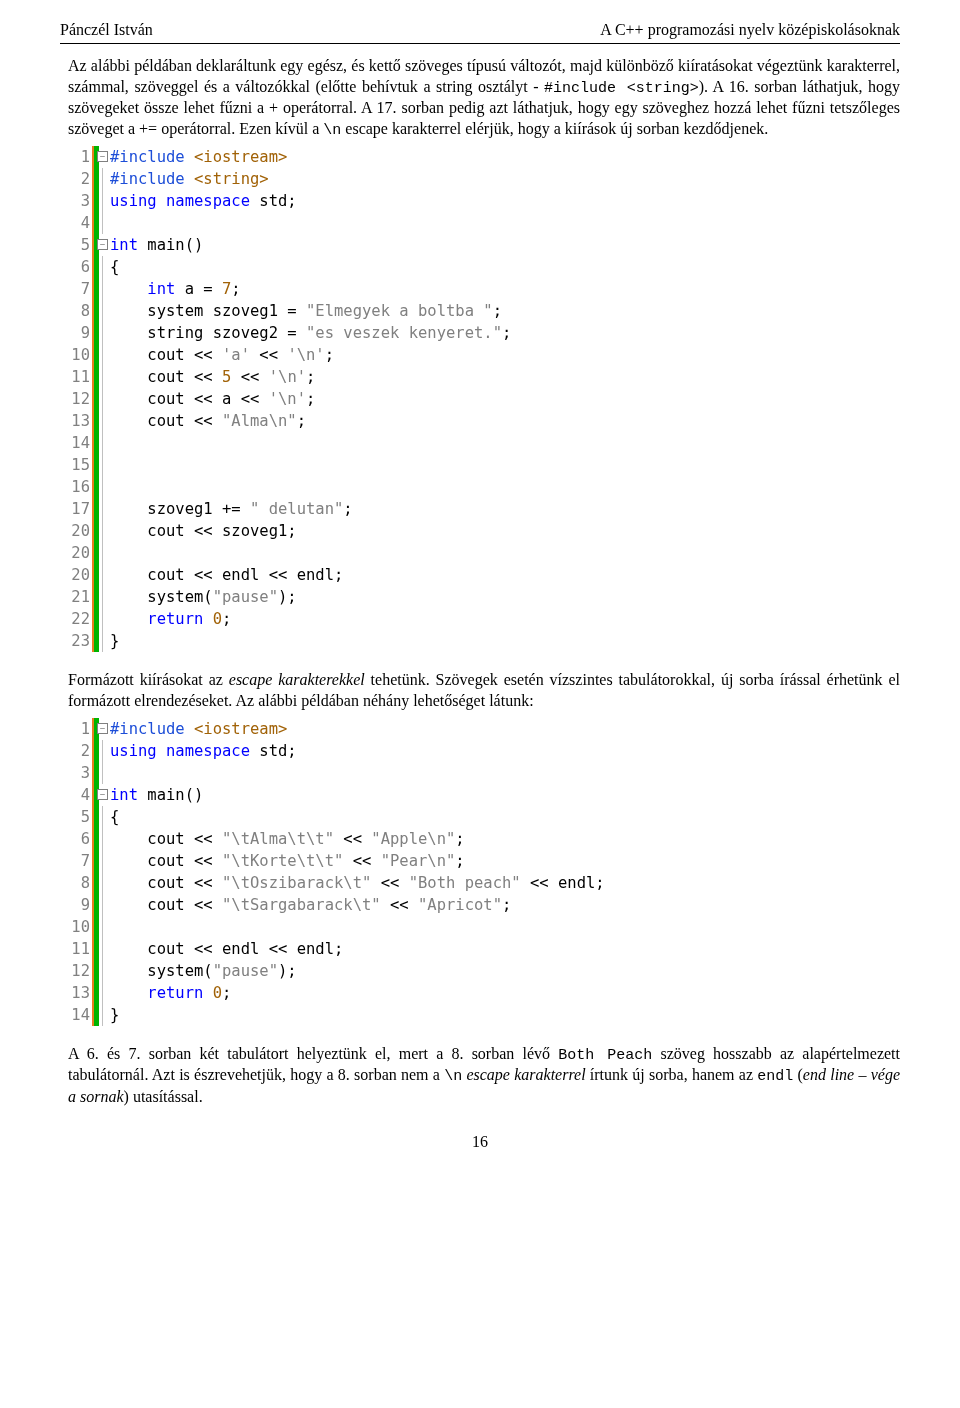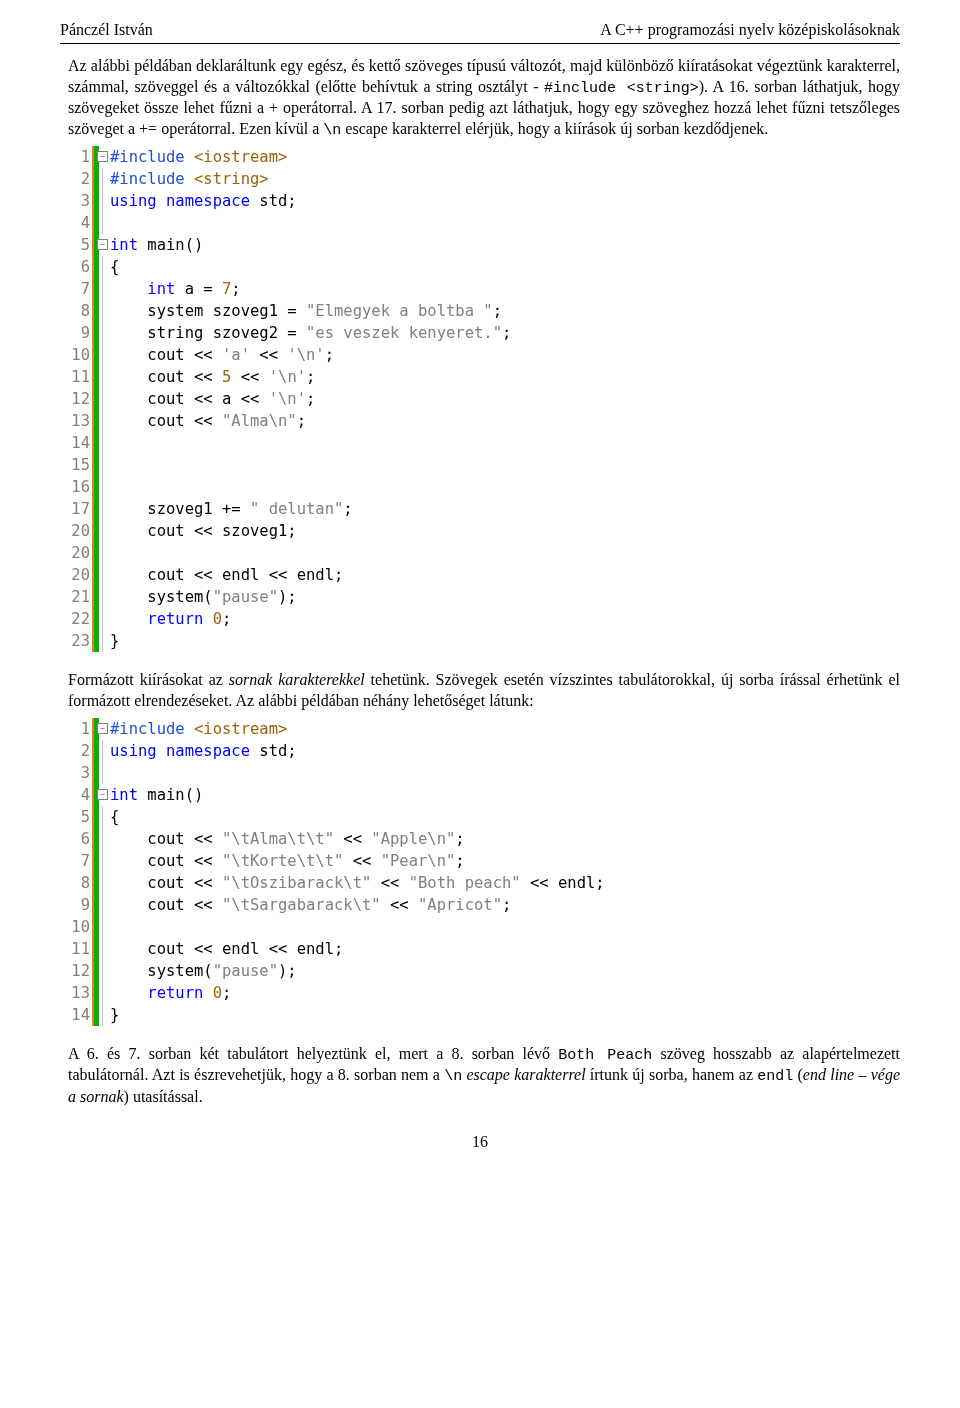--- a/index.html
+++ b/index.html
@@ -315,21 +315,21 @@
       <span class="marker">
         <span class="v-orange"></span>
         <span class="v-green"></span>
         <span class="v-grey"></span>
       </span>
       <span class="codetxt"><span class="c-black">}</span></span>
     </div>
   </div>
 
 <p>
-  <span>Formázott kiírásokat az </span><span class="italic">sornak karakterekkel</span><span> tehetünk. Szövegek esetén vízszintes tabulátorokkal, új sorba írással érhetünk el formázott elrendezéseket. Az alábbi példában néhány lehetőséget látunk:</span>
+  <span>Formázott kiírásokat az </span><span class="italic">escape karakterekkel</span><span> tehetünk. Szövegek esetén vízszintes tabulátorokkal, új sorba írással érhetünk el formázott elrendezéseket. Az alábbi példában néhány lehetőséget látunk:</span>
 </p>
 
 <div class="code-block" id="code2">
     <div class="code-row">
       <span class="linenum">1</span>
       <span class="marker">
         <span class="v-orange"></span>
         <span class="v-green"></span>
         <span class="fbox">−</span>
       </span>

